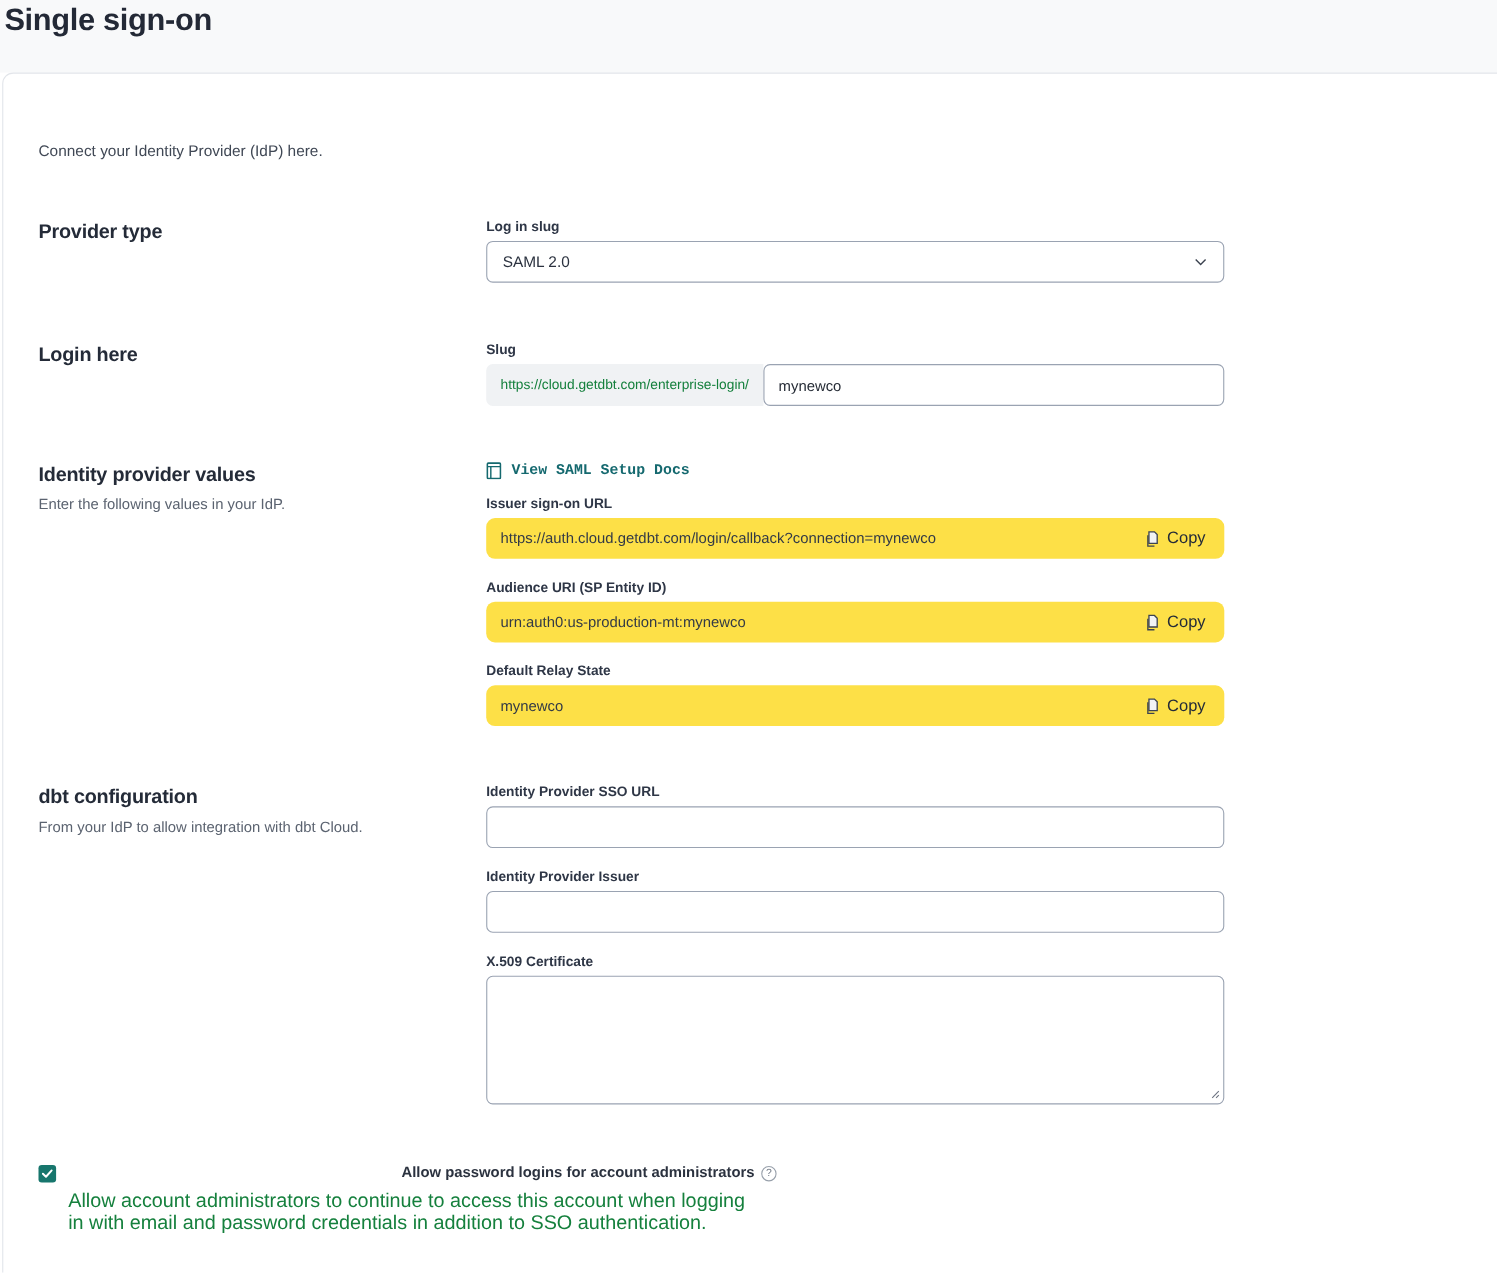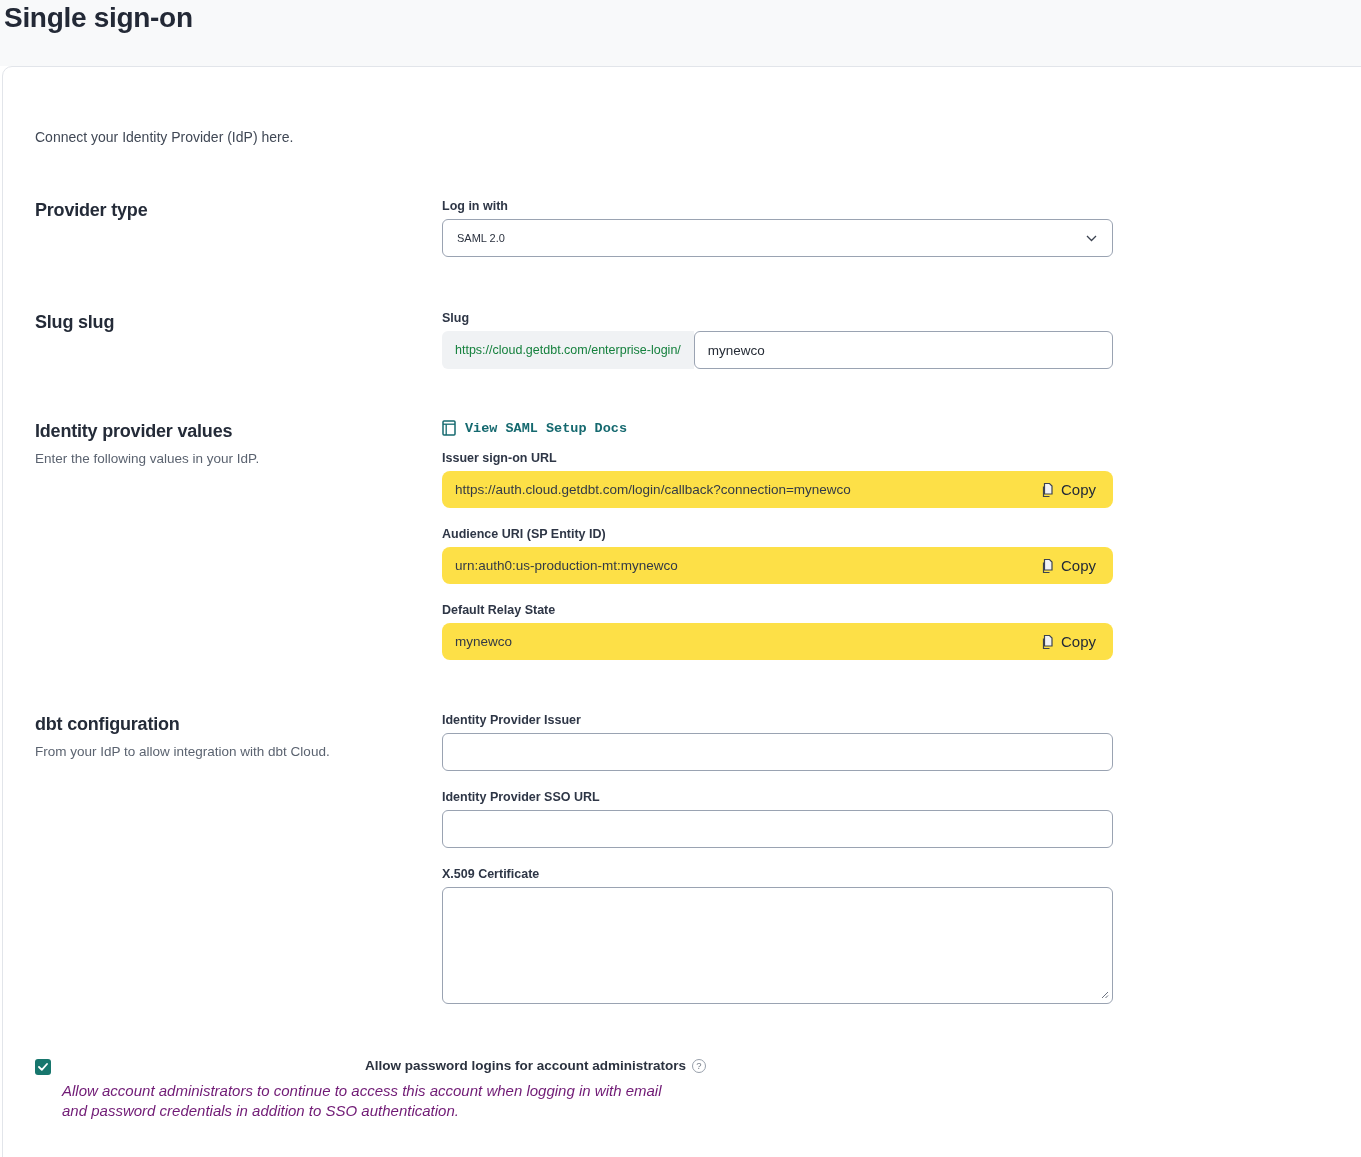--- a/index.html
+++ b/index.html
@@ -78,21 +78,21 @@
   .select {
     width: 671px;
     height: 38px;
     background: #ffffff;
     border: 1px solid #9aa3b2;
     border-radius: 6px;
     display: flex;
     align-items: center;
     justify-content: space-between;
     padding: 0 15px 0 14px;
-    font-size: 11px;
+    font-size: 14px;
     color: #2b323f;
     cursor: pointer;
   }
   
   .slug-group { display: flex; width: 671px; height: 38px; }
   .slug-prefix {
     background: #f0f2f4;
     border-radius: 6px 0 0 6px;
     display: flex;
     align-items: center;
@@ -212,24 +212,23 @@
     font-weight: 400;
     line-height: 12px;
     text-align: center;
     margin-left: 6px;
     vertical-align: 1px;
     cursor: pointer;
   }
   .cb-desc {
     margin: 6px 0 0 27px;
     max-width: 618px;
-    font-size: 15px;
+    font-size: 18px;
     line-height: 20px;
-    color: #701a75;
-    font-style: italic;
+    color: #15803d;
   }
   svg { display: block; }
 </style>
 </head>
 <body>
 
 <div class="viewport">
 
   <div class="topbar">
     <h1 class="page-title">Single sign-on</h1>
@@ -237,35 +236,35 @@
 
   <div class="card">
 
     <p class="intro">Connect your Identity Provider (IdP) here.</p>
 
     <div class="section mb-provider">
       <div class="col-left">
         <h2 class="section-heading">Provider type</h2>
       </div>
       <div class="col-right">
-        <span class="small-label">Log in with</span>
+        <span class="small-label">Log in slug</span>
         <div class="select">
           <span>SAML 2.0</span>
           <span>
             <svg width="11" height="7" viewBox="0 0 11 7">
                 <polyline points="1,1 5.5,5.5 10,1" fill="none" stroke="#3c4350" stroke-width="1.3"></polyline>
               </svg>
           </span>
         </div>
       </div>
     </div>
 
     <div class="section mb-slug">
       <div class="col-left">
-        <h2 class="section-heading">Slug slug</h2>
+        <h2 class="section-heading">Login here</h2>
       </div>
       <div class="col-right">
         <span class="small-label">Slug</span>
         <div class="slug-group">
           <div class="slug-prefix">https://cloud.getdbt.com/enterprise-login/</div>
           <input class="slug-input" type="text" value="mynewco" style="">
         </div>
       </div>
     </div>
 
@@ -336,25 +335,25 @@
       </div>
     </div>
 
     <div class="section mb-dbt">
       <div class="col-left">
         <h2 class="section-heading">dbt configuration</h2>
         <p class="section-sub">From your IdP to allow integration with dbt Cloud.</p>
       </div>
       <div class="col-right">
         <div class="field-group">
+          <span class="small-label">Identity Provider SSO URL</span>
+          <input class="text-input" type="text" value="" style="">
+        </div>
+        <div class="field-group">
           <span class="small-label">Identity Provider Issuer</span>
-          <input class="text-input" type="text" value="" style="">
-        </div>
-        <div class="field-group">
-          <span class="small-label">Identity Provider SSO URL</span>
           <input class="text-input" type="text" value="" style="">
         </div>
         <div class="field-group">
           <span class="small-label">X.509 Certificate</span>
           <div class="textarea-wrap">
             <textarea class="cert-textarea" style=""></textarea>
             <span class="resize-handle">
               <svg width="8" height="8" viewBox="0 0 8 8">
                 <line x1="1" y1="7" x2="7" y2="1" stroke="#6b7280" stroke-width="1"></line>
                 <line x1="4.5" y1="7" x2="7" y2="4.5" stroke="#6b7280" stroke-width="1"></line>

